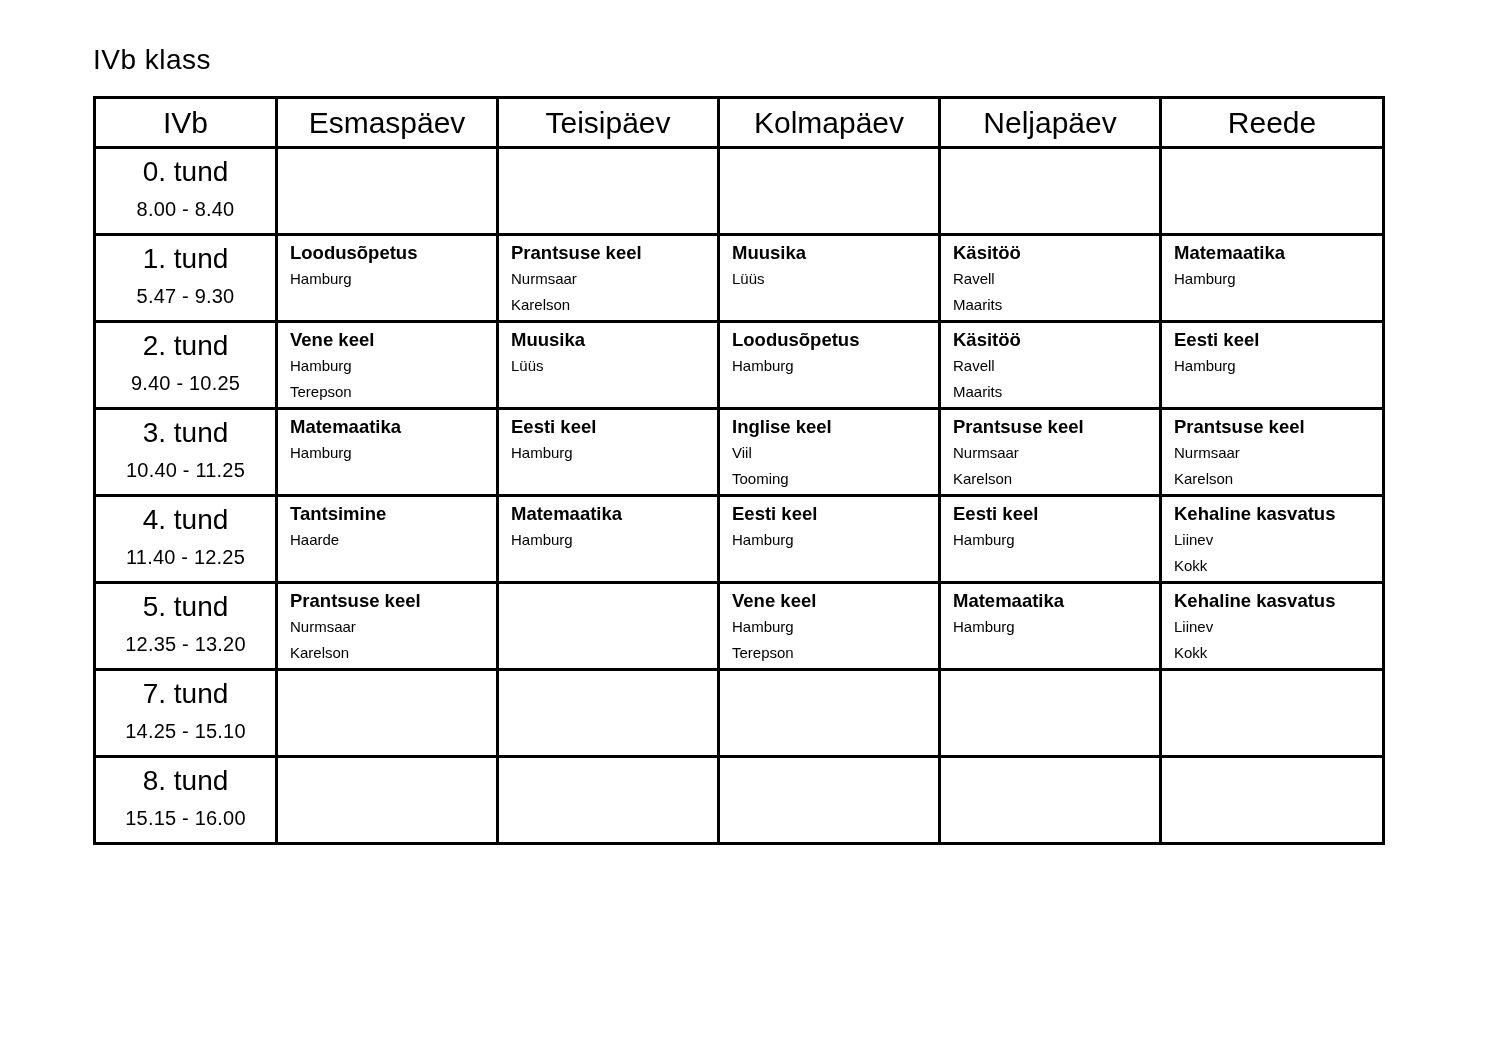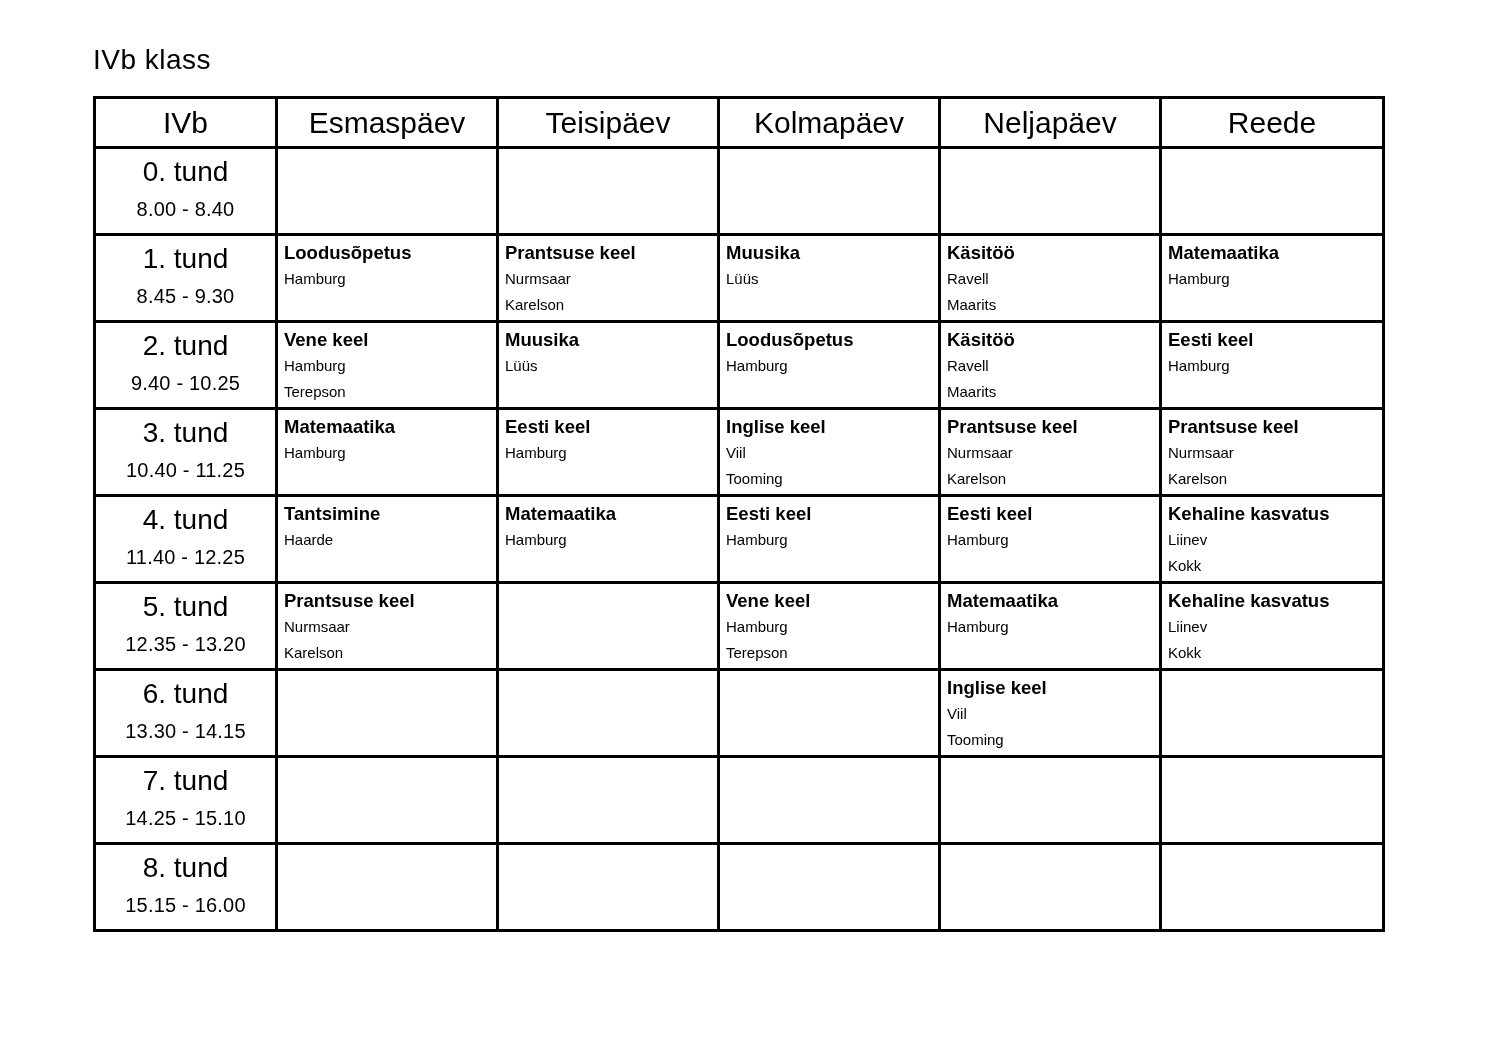--- a/index.html
+++ b/index.html
@@ -62,21 +62,21 @@
     margin-top: 9px;
     line-height: 28px;
   }
   .time {
     font-size: 20px;
     margin-top: 14px;
     line-height: 19px;
     letter-spacing: 0.2px;
   }
   td.lesson-cell {
-    padding: 3px 4px 0 6px;
+    padding: 3px 4px 0 12px;
   }
   .subject {
     font-weight: 700;
     font-size: 18.5px;
     line-height: 27px;
     white-space: nowrap;
   }
   .teacher {
     font-size: 15px;
     line-height: 25.5px;
@@ -115,21 +115,21 @@
         </td>
         <td class="lesson-cell"></td>
         <td class="lesson-cell"></td>
         <td class="lesson-cell"></td>
         <td class="lesson-cell"></td>
         <td class="lesson-cell"></td>
       </tr>
       <tr>
         <td class="period-cell">
           <div class="period">1. tund</div>
-          <div class="time">8.45 - 9.30</div>
+          <div class="time">5.47 - 9.30</div>
         </td>
         <td class="lesson-cell">
           <div class="subject">Loodusõpetus</div>
           <div class="teacher">Hamburg</div>
         </td>
         <td class="lesson-cell">
           <div class="subject">Prantsuse keel</div>
           <div class="teacher">Nurmsaar</div>
           <div class="teacher">Karelson</div>
         </td>
@@ -249,35 +249,20 @@
         </td>
         <td class="lesson-cell">
           <div class="subject">Matemaatika</div>
           <div class="teacher">Hamburg</div>
         </td>
         <td class="lesson-cell">
           <div class="subject">Kehaline kasvatus</div>
           <div class="teacher">Liinev</div>
           <div class="teacher">Kokk</div>
         </td>
-      </tr>
-      <tr>
-        <td class="period-cell">
-          <div class="period">6. tund</div>
-          <div class="time">13.30 - 14.15</div>
-        </td>
-        <td class="lesson-cell"></td>
-        <td class="lesson-cell"></td>
-        <td class="lesson-cell"></td>
-        <td class="lesson-cell">
-          <div class="subject">Inglise keel</div>
-          <div class="teacher">Viil</div>
-          <div class="teacher">Tooming</div>
-        </td>
-        <td class="lesson-cell"></td>
       </tr>
       <tr>
         <td class="period-cell">
           <div class="period">7. tund</div>
           <div class="time">14.25 - 15.10</div>
         </td>
         <td class="lesson-cell"></td>
         <td class="lesson-cell"></td>
         <td class="lesson-cell"></td>
         <td class="lesson-cell"></td>

